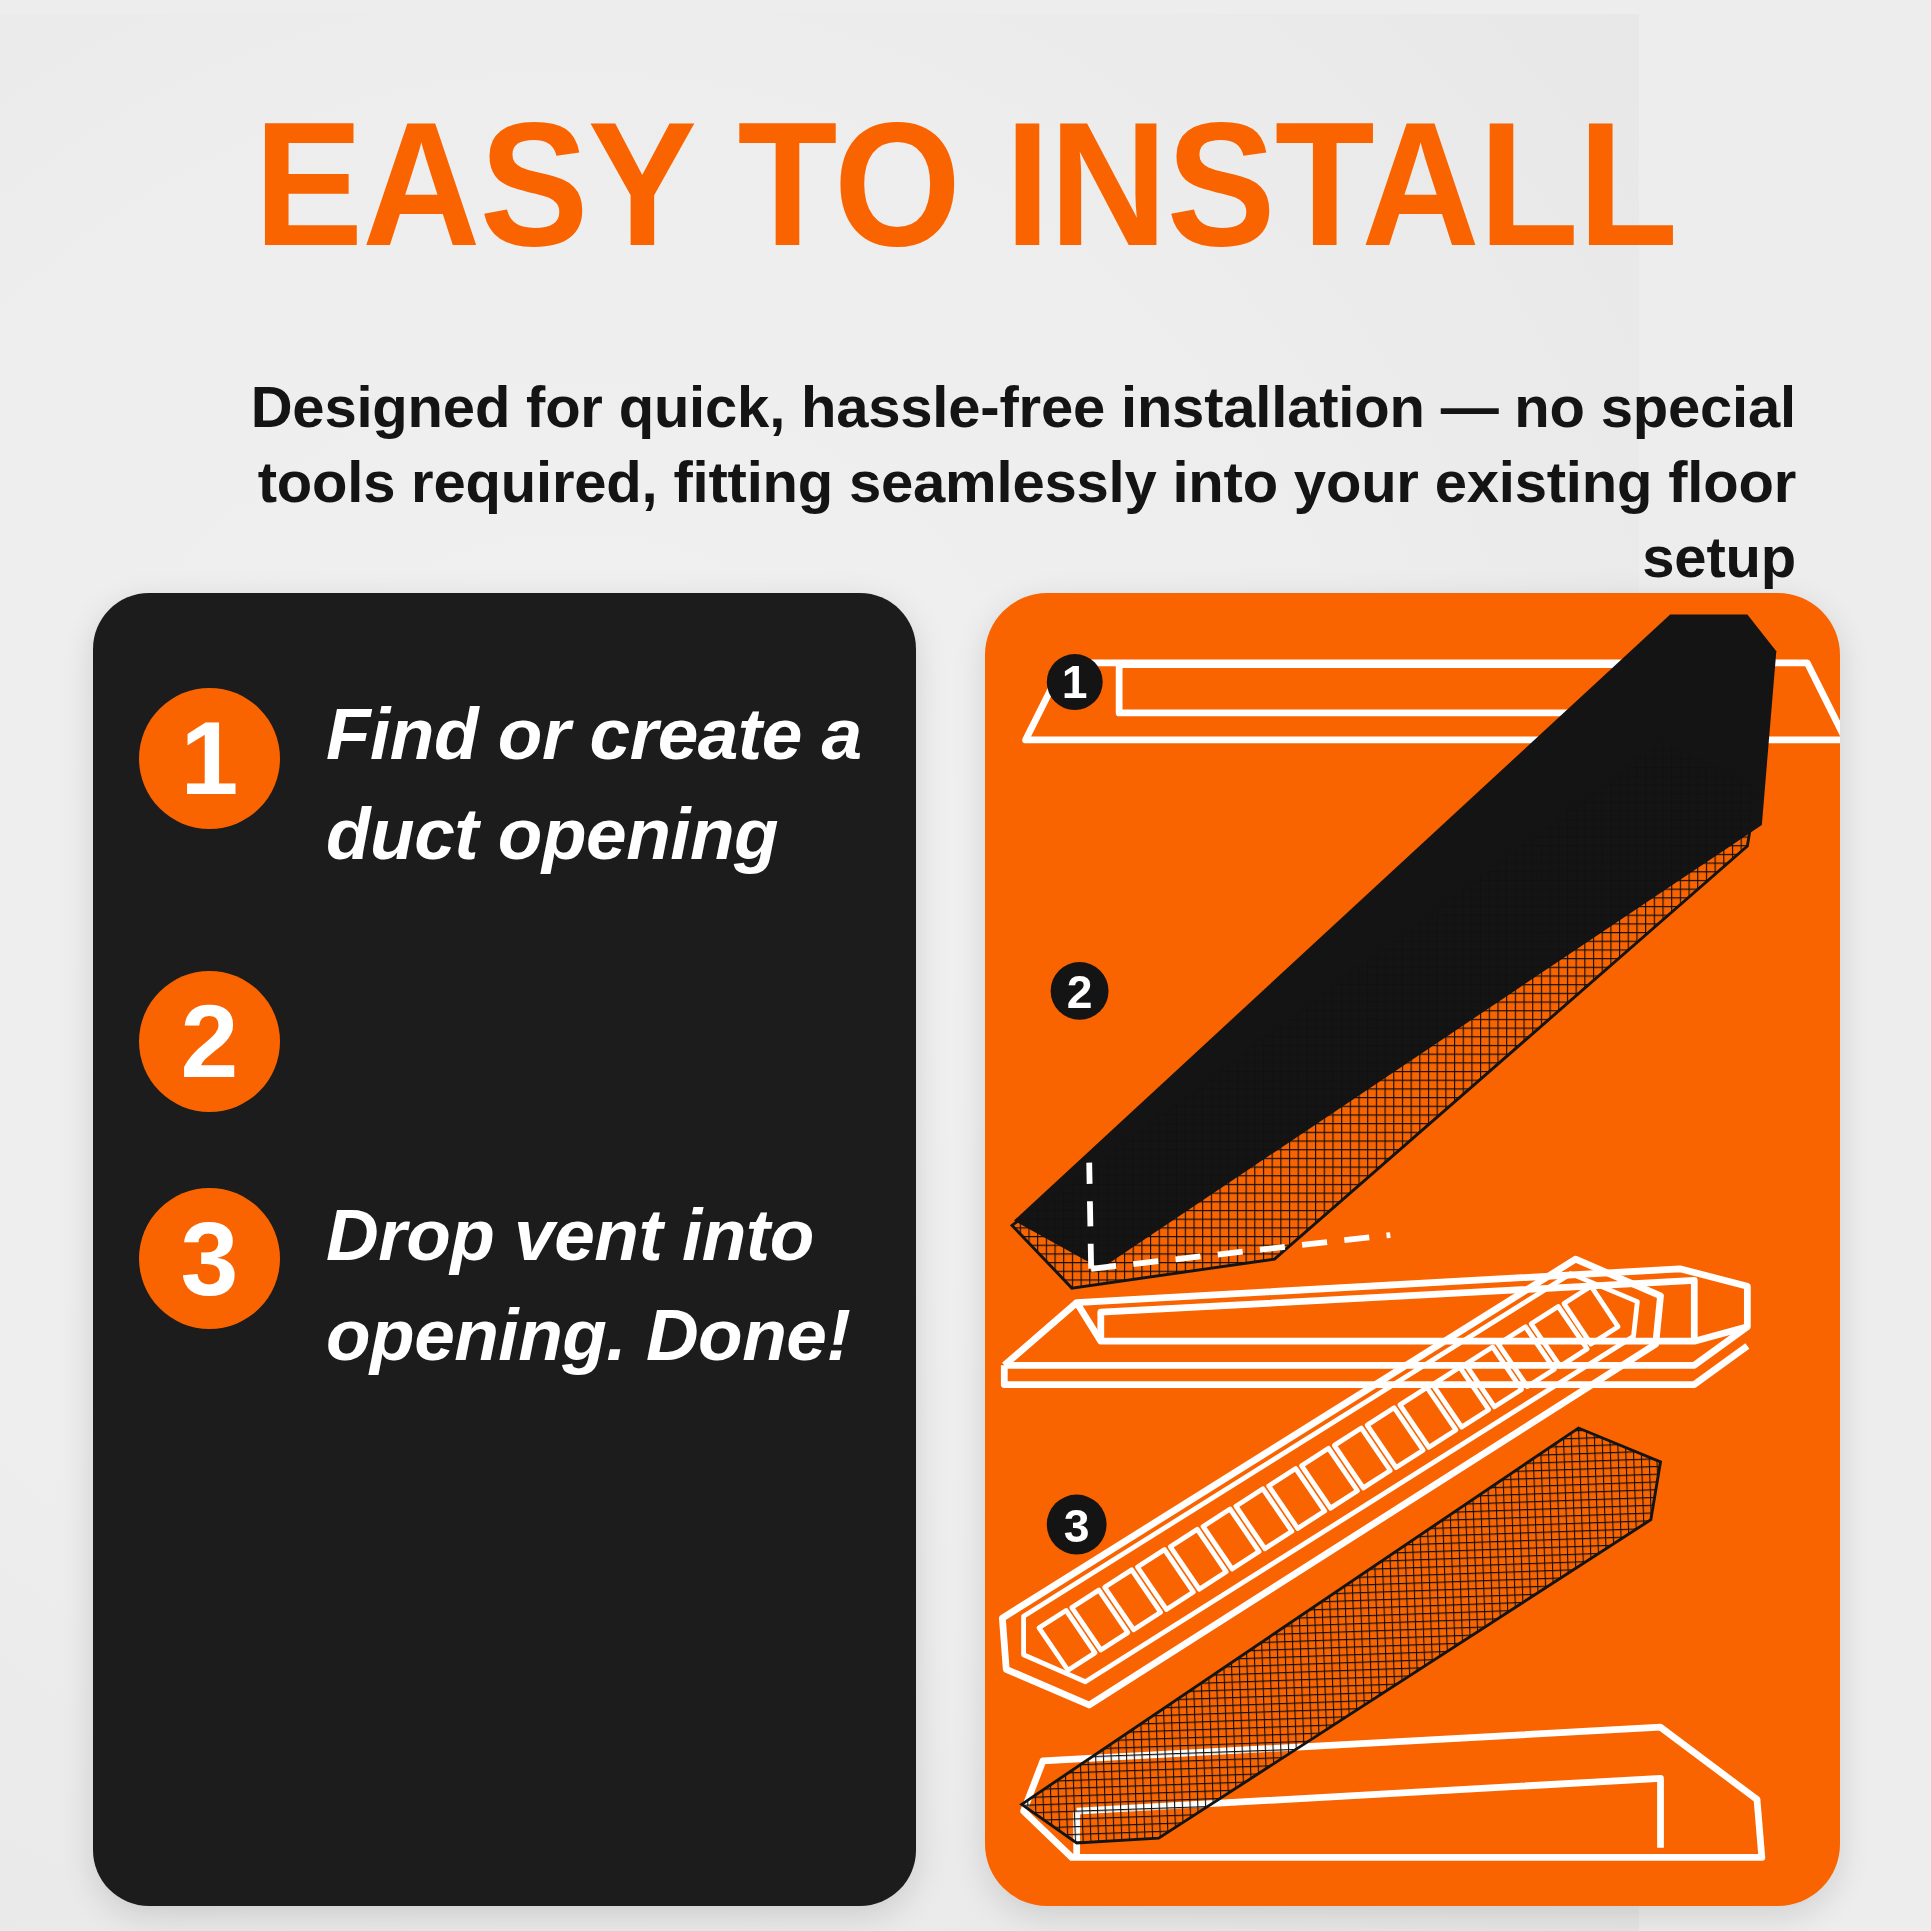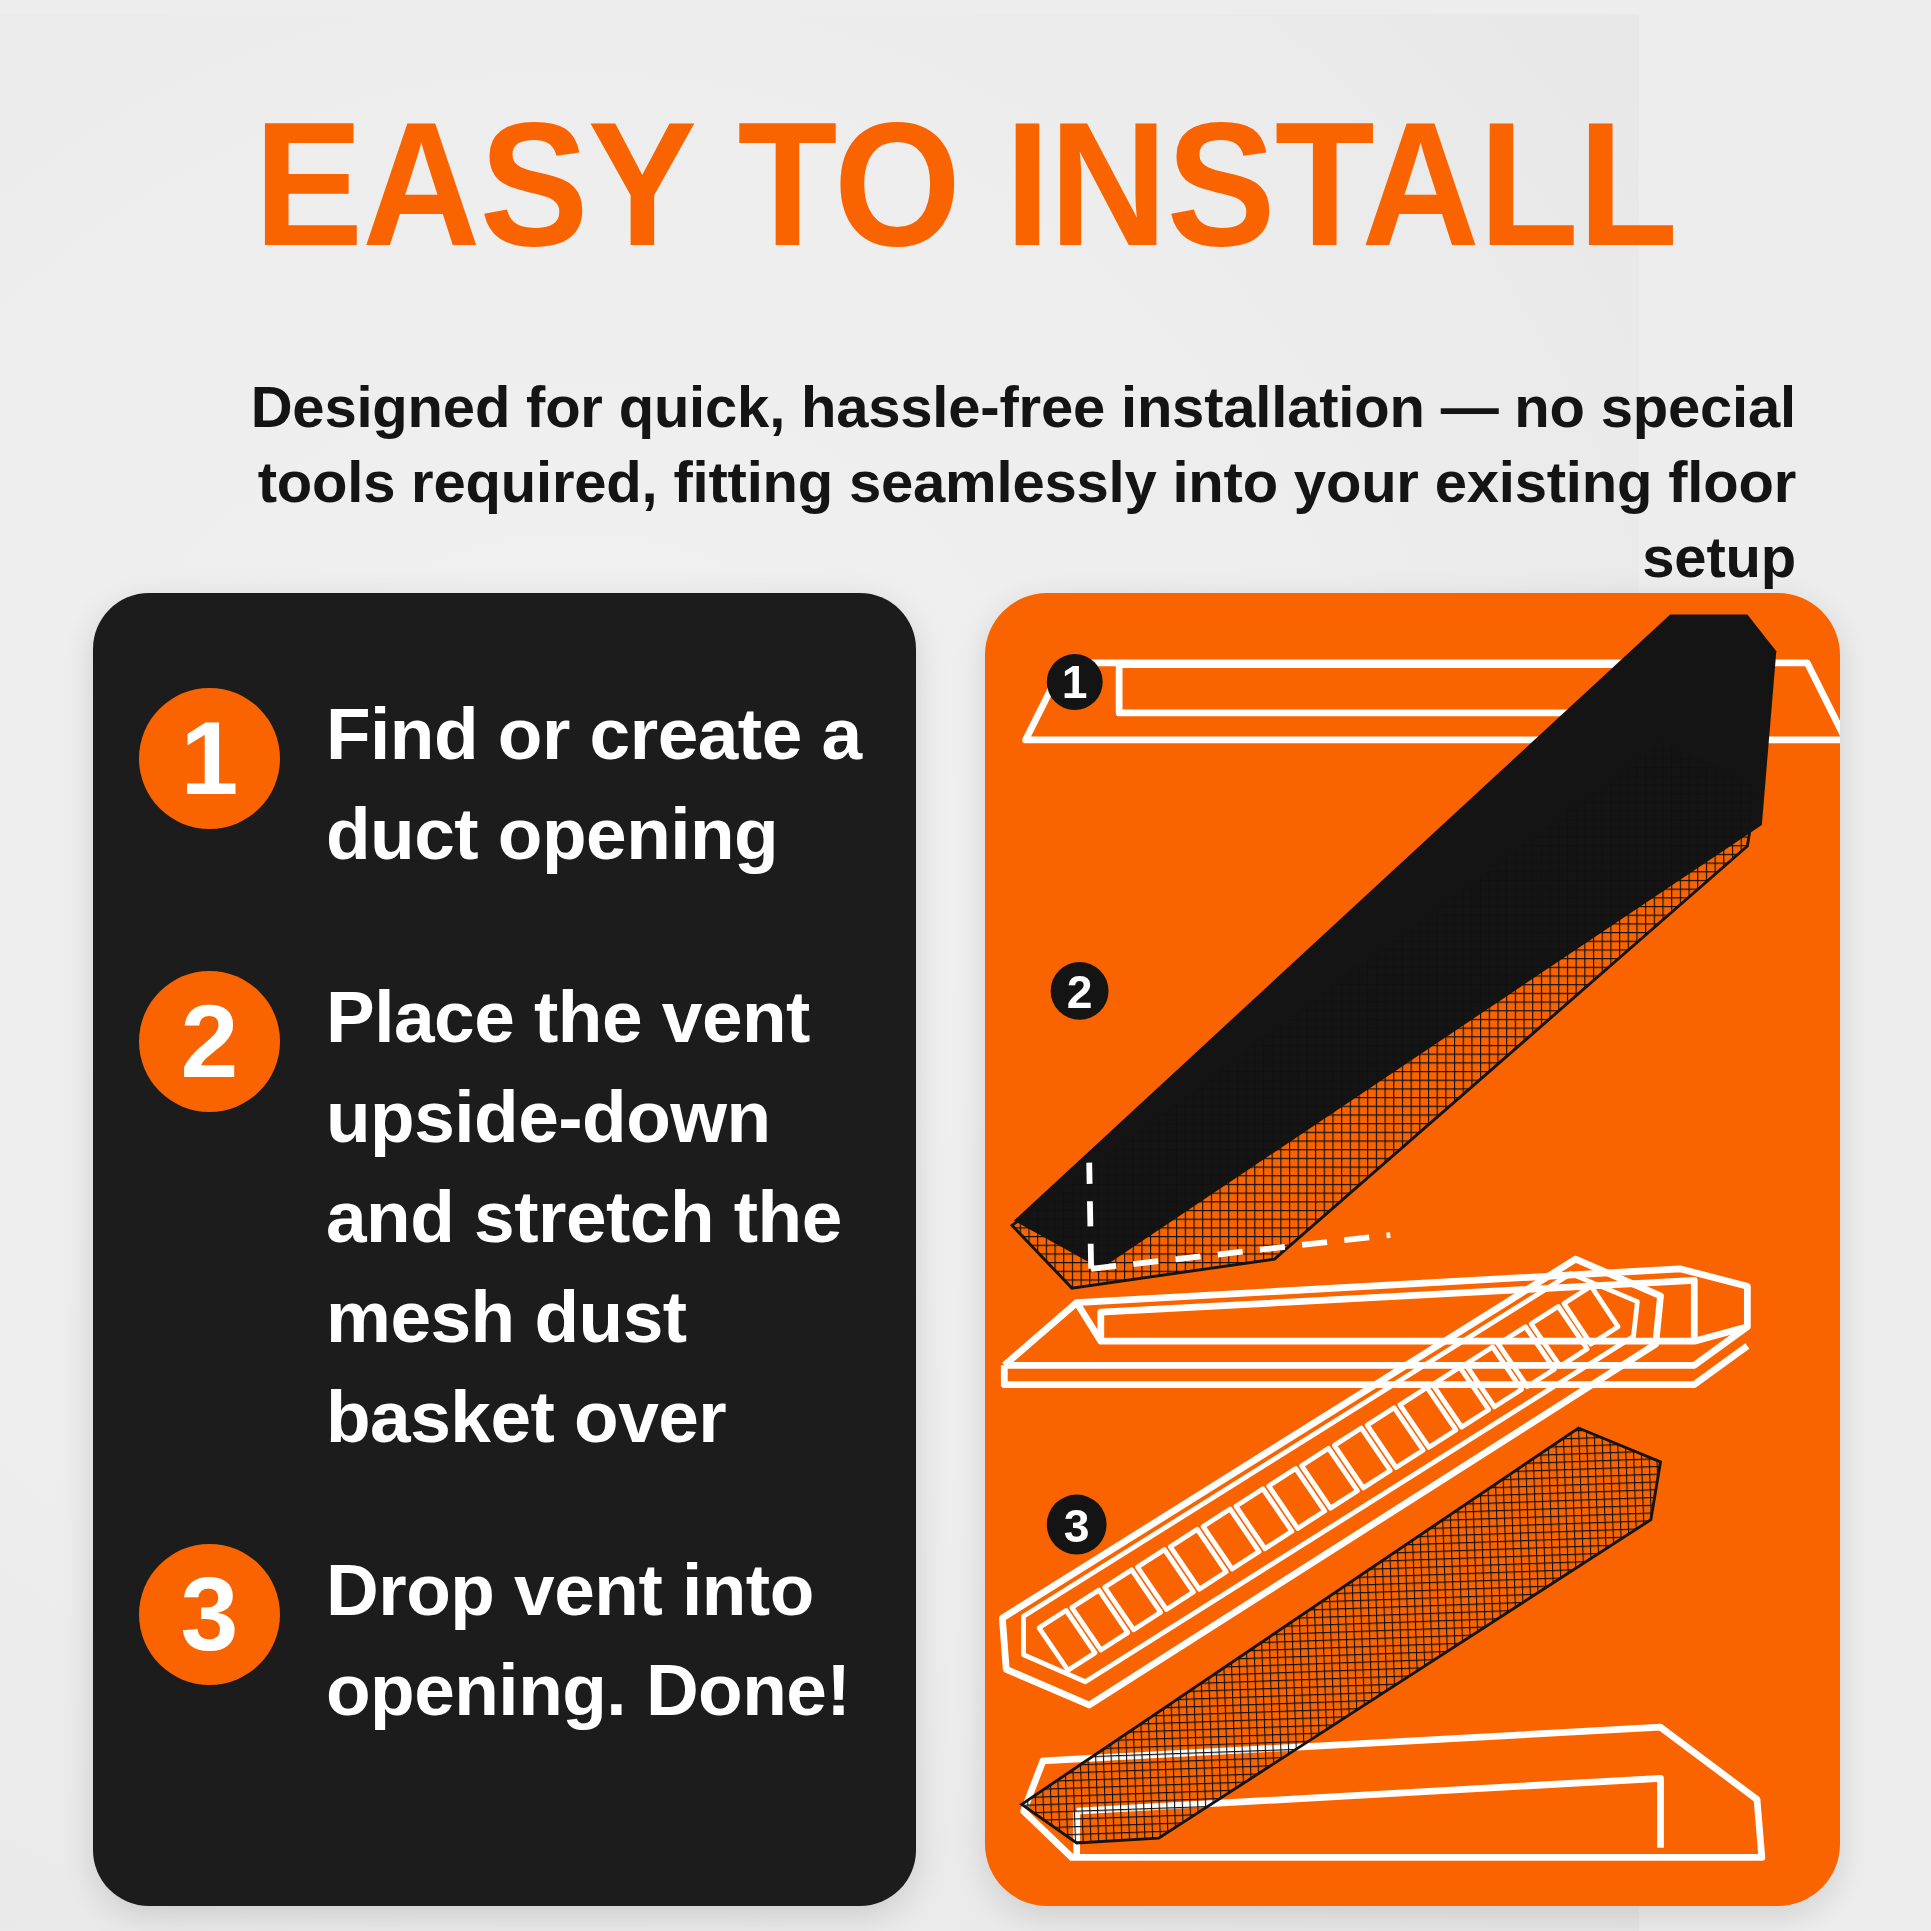--- a/index.html
+++ b/index.html
@@ -99,20 +99,21 @@
     user-select: none;
   }
   .step-text {
     color: #ffffff;
     font-family: "Liberation Sans Narrow", "Liberation Sans", sans-serif;
     font-weight: bold;
     font-size: 73px;
     line-height: 100px;
     letter-spacing: -0.5px;
     padding-top: 1.9px;
+    font-style: italic;
   }
 
   
   .step.s2 { margin-bottom: 71px; }
 
   
   .illus-panel {
     position: absolute;
     left: 985px;
     top: 579px;
@@ -151,21 +152,20 @@
 
   <div class="steps-card">
 
     <div class="step s1">
       <div class="step-badge">1</div>
       <div class="step-text">Find or create a duct opening</div>
     </div>
 
     <div class="step s2">
       <div class="step-badge">2</div>
-      <div class="step-text">Place the vent upside-down and stretch the mesh dust basket over</div>
     </div>
 
     <div class="step s3">
       <div class="step-badge">3</div>
       <div class="step-text">Drop vent into opening. Done!</div>
     </div>
 
   </div>
 
   <div class="illus-panel">

